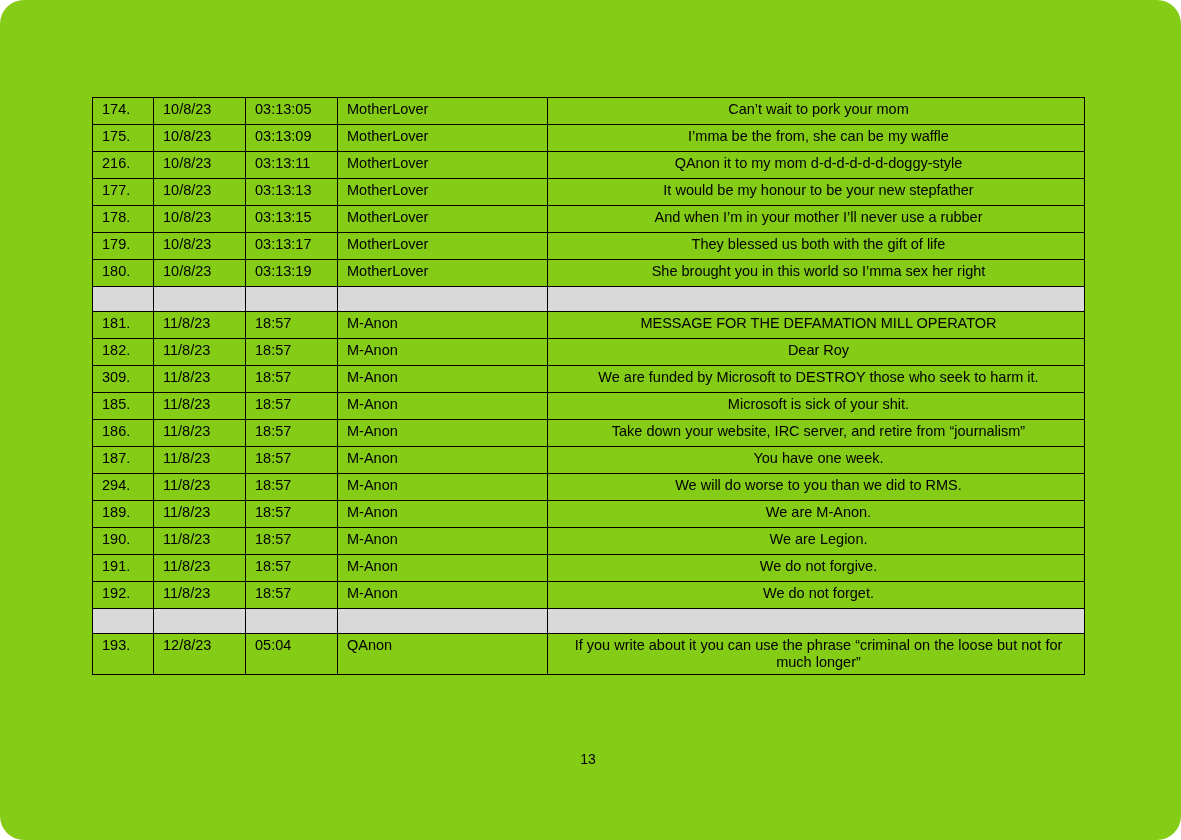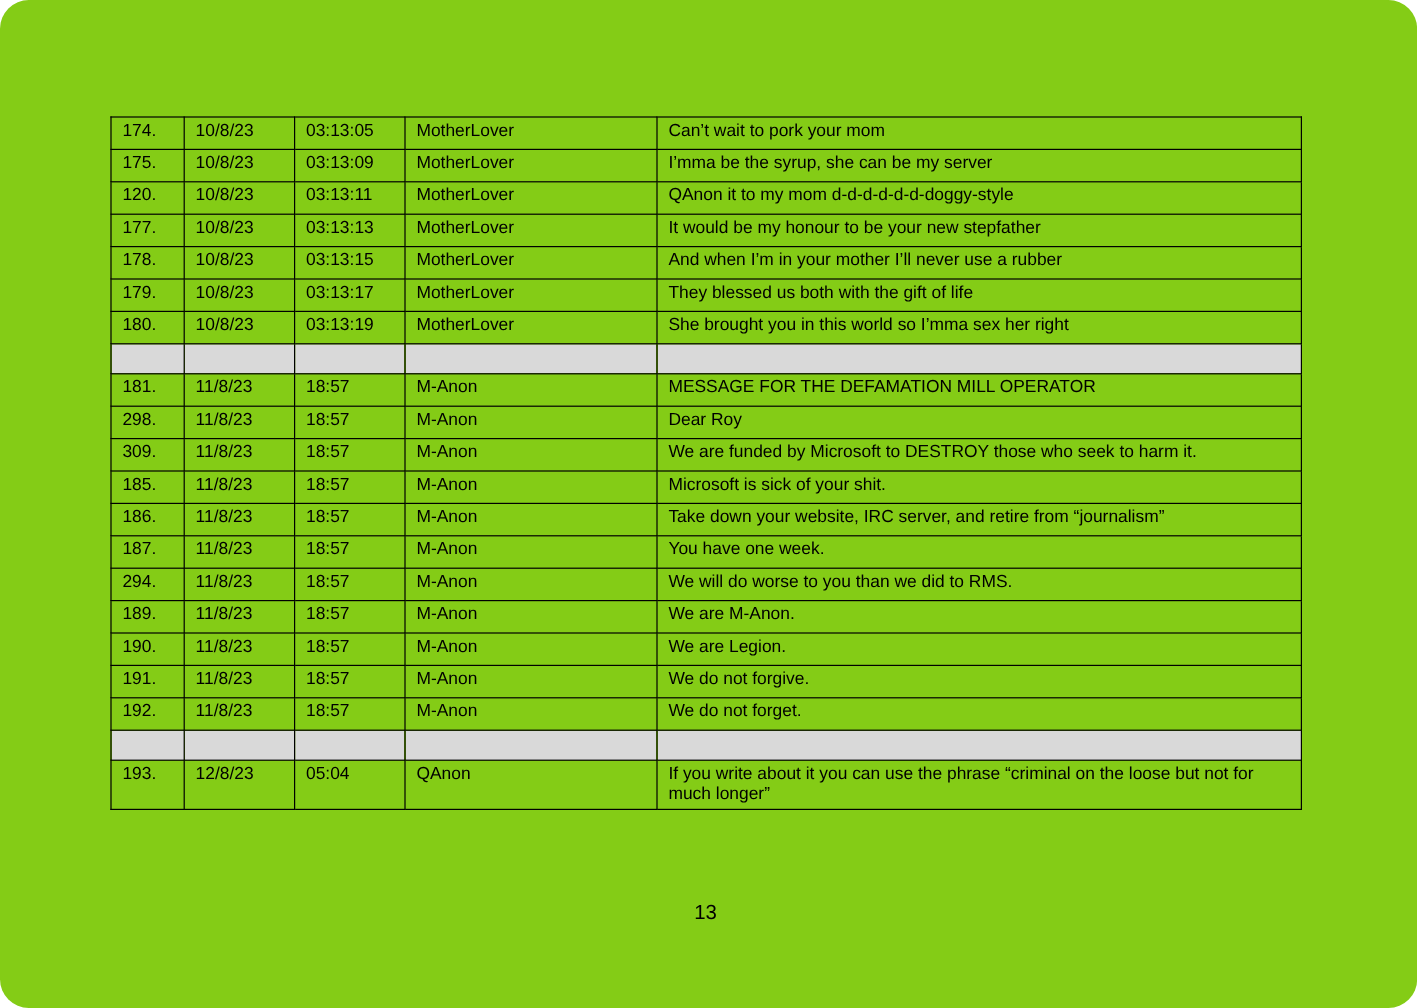--- a/index.html
+++ b/index.html
@@ -34,35 +34,36 @@
     overflow: hidden;
   }
   tr.row {
     height: 27px;
   }
   td.c-message {
     font-size: 13px;
     padding: 4px 6px 3px 5px;
     line-height: 1.45;
     white-space: pre-wrap;
+    text-align: center;
   }
   tr.sep {
     height: 25px;
   }
   tr.sep td {
     background: #d9d9d9;
     padding: 0;
   }
   .page-number {
     position: absolute;
     left: 92px;
     top: 751px;
     width: 992px;
     text-align: center;
-    font-size: 17px;
+    font-size: 14px;
   }
 </style>
 </head>
 <body>
 
 <div class="sheet">
 
   <table class="log">
     <colgroup>
       <col style="width:61px">
@@ -77,24 +78,24 @@
           <td class="c-date">10/8/23</td>
           <td class="c-time">03:13:05</td>
           <td class="c-username">MotherLover</td>
           <td class="c-message">Can’t wait to pork your mom</td>
         </tr>
         <tr class="row">
           <td class="c-index">175.</td>
           <td class="c-date">10/8/23</td>
           <td class="c-time">03:13:09</td>
           <td class="c-username">MotherLover</td>
-          <td class="c-message">I’mma be the syrup, she can be my server</td>
-        </tr>
-        <tr class="row">
-          <td class="c-index">120.</td>
+          <td class="c-message">I’mma be the from, she can be my waffle</td>
+        </tr>
+        <tr class="row">
+          <td class="c-index">216.</td>
           <td class="c-date">10/8/23</td>
           <td class="c-time">03:13:11</td>
           <td class="c-username">MotherLover</td>
           <td class="c-message">QAnon it to my mom d-d-d-d-d-d-doggy-style</td>
         </tr>
         <tr class="row">
           <td class="c-index">177.</td>
           <td class="c-date">10/8/23</td>
           <td class="c-time">03:13:13</td>
           <td class="c-username">MotherLover</td>
@@ -129,21 +130,21 @@
           <td class="c-message"></td>
         </tr>
         <tr class="row">
           <td class="c-index">181.</td>
           <td class="c-date">11/8/23</td>
           <td class="c-time">18:57</td>
           <td class="c-username">M-Anon</td>
           <td class="c-message">MESSAGE FOR THE DEFAMATION MILL OPERATOR</td>
         </tr>
         <tr class="row">
-          <td class="c-index">298.</td>
+          <td class="c-index">182.</td>
           <td class="c-date">11/8/23</td>
           <td class="c-time">18:57</td>
           <td class="c-username">M-Anon</td>
           <td class="c-message">Dear Roy</td>
         </tr>
         <tr class="row">
           <td class="c-index">309.</td>
           <td class="c-date">11/8/23</td>
           <td class="c-time">18:57</td>
           <td class="c-username">M-Anon</td>

